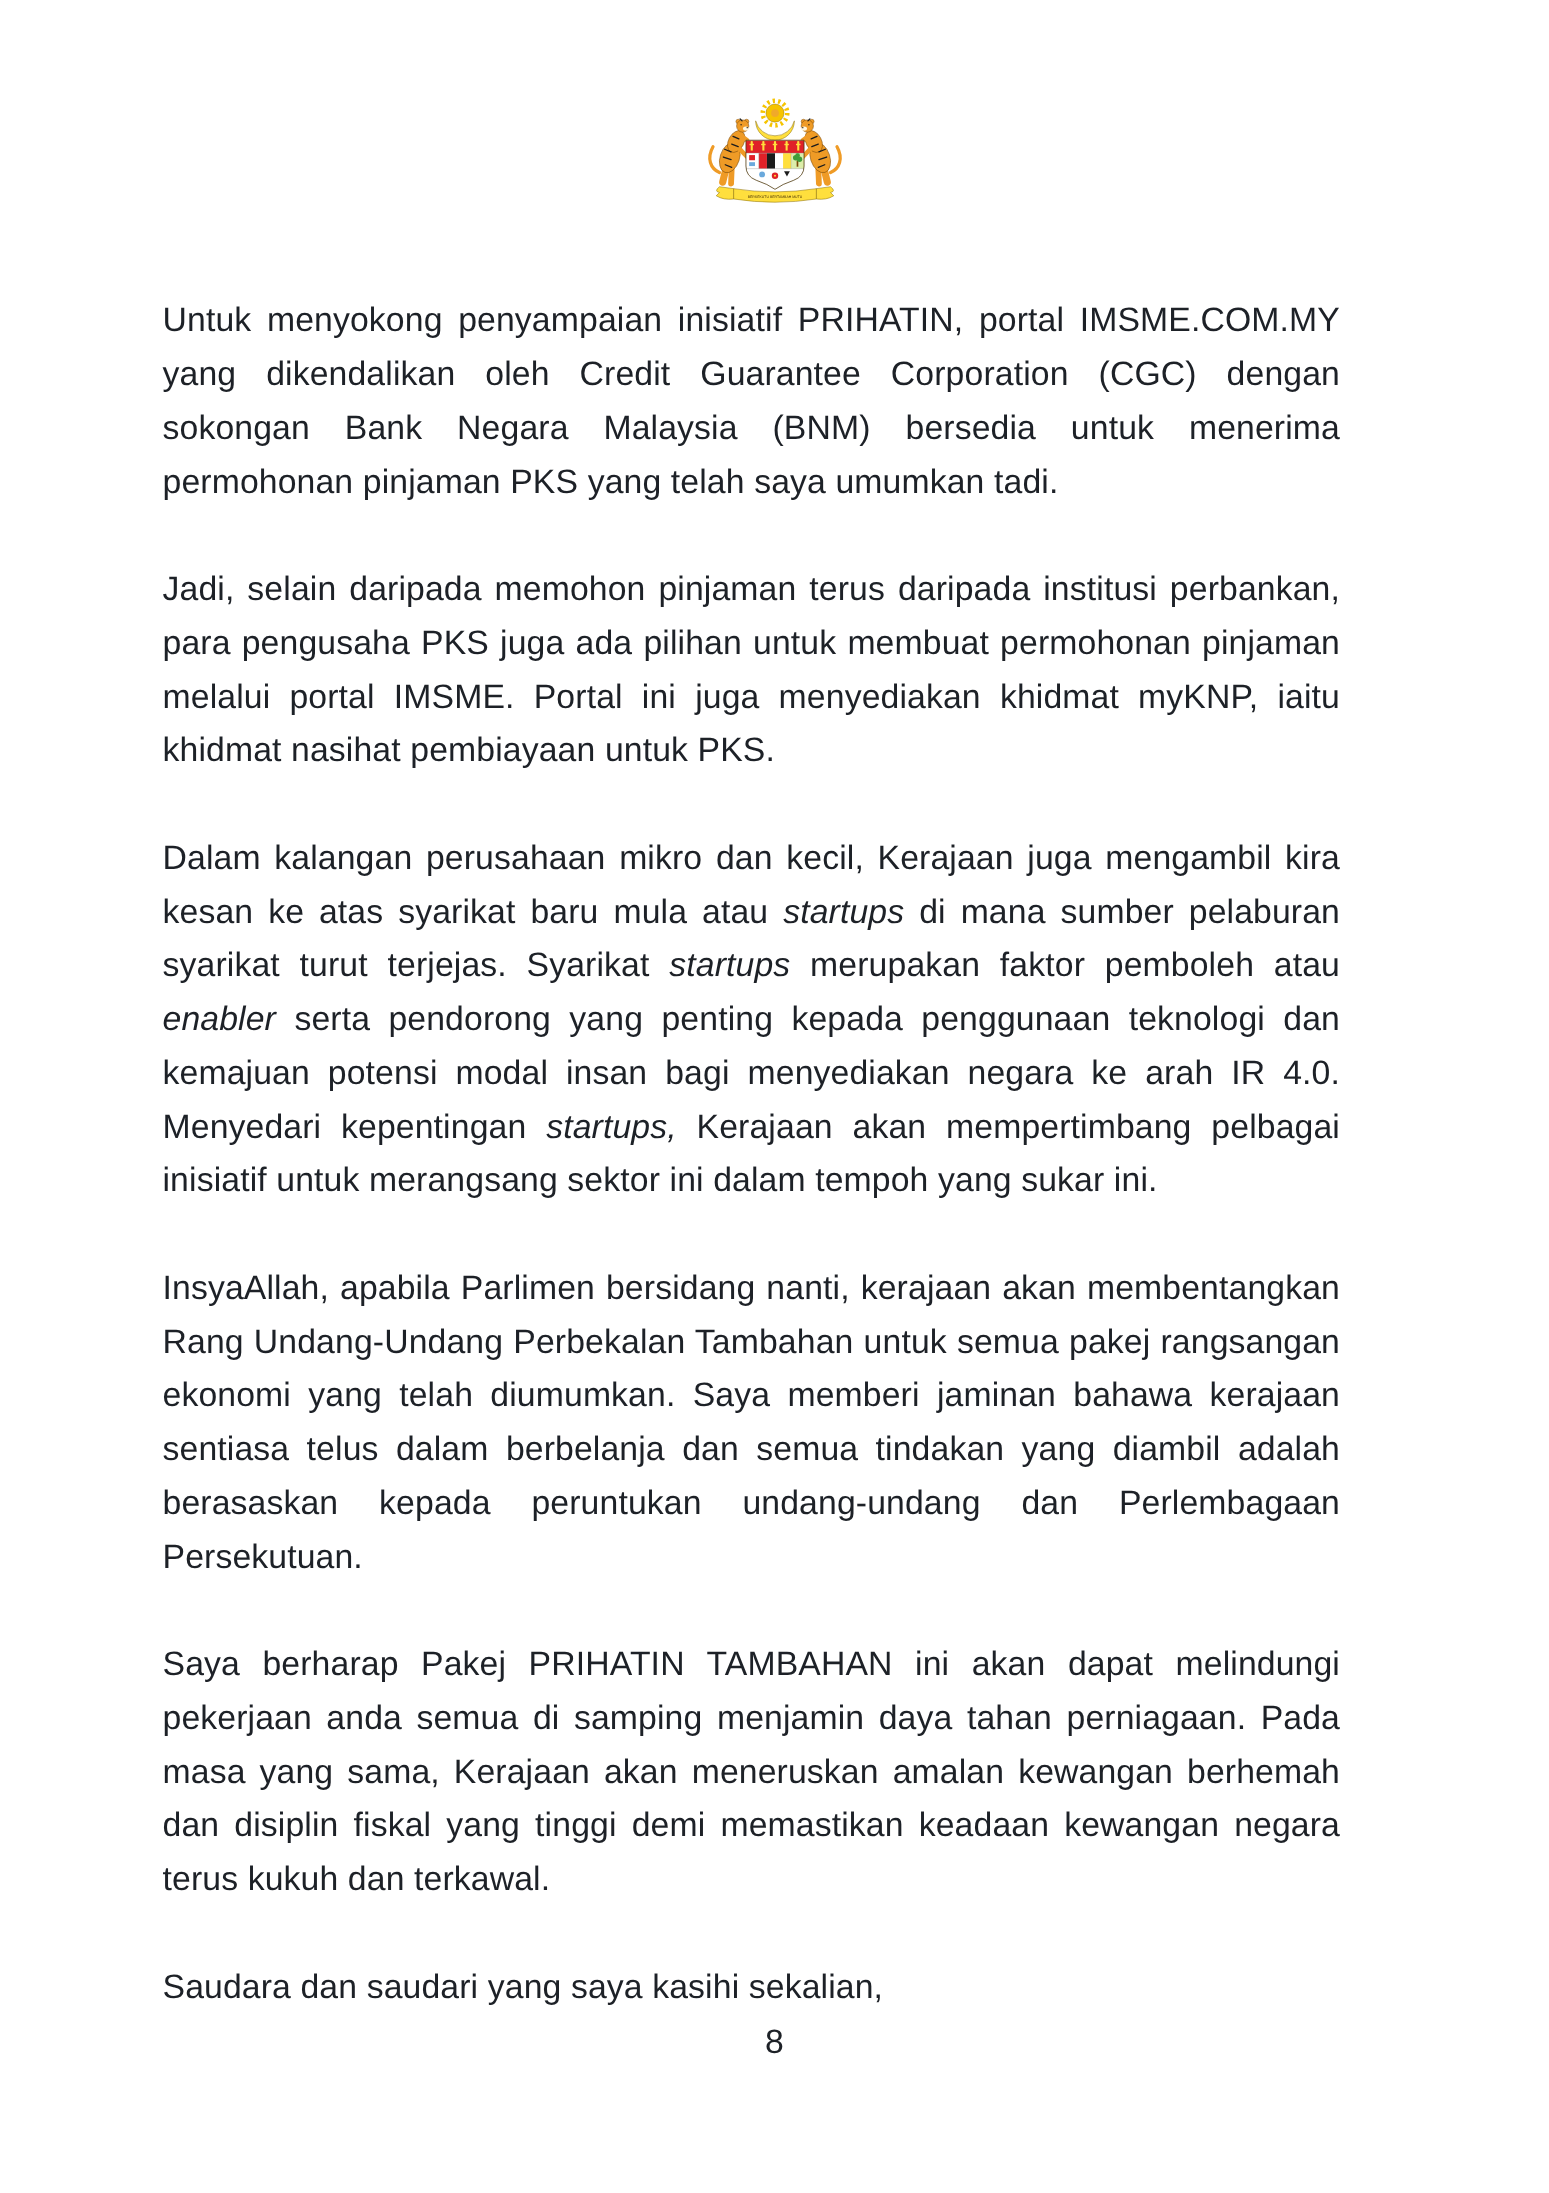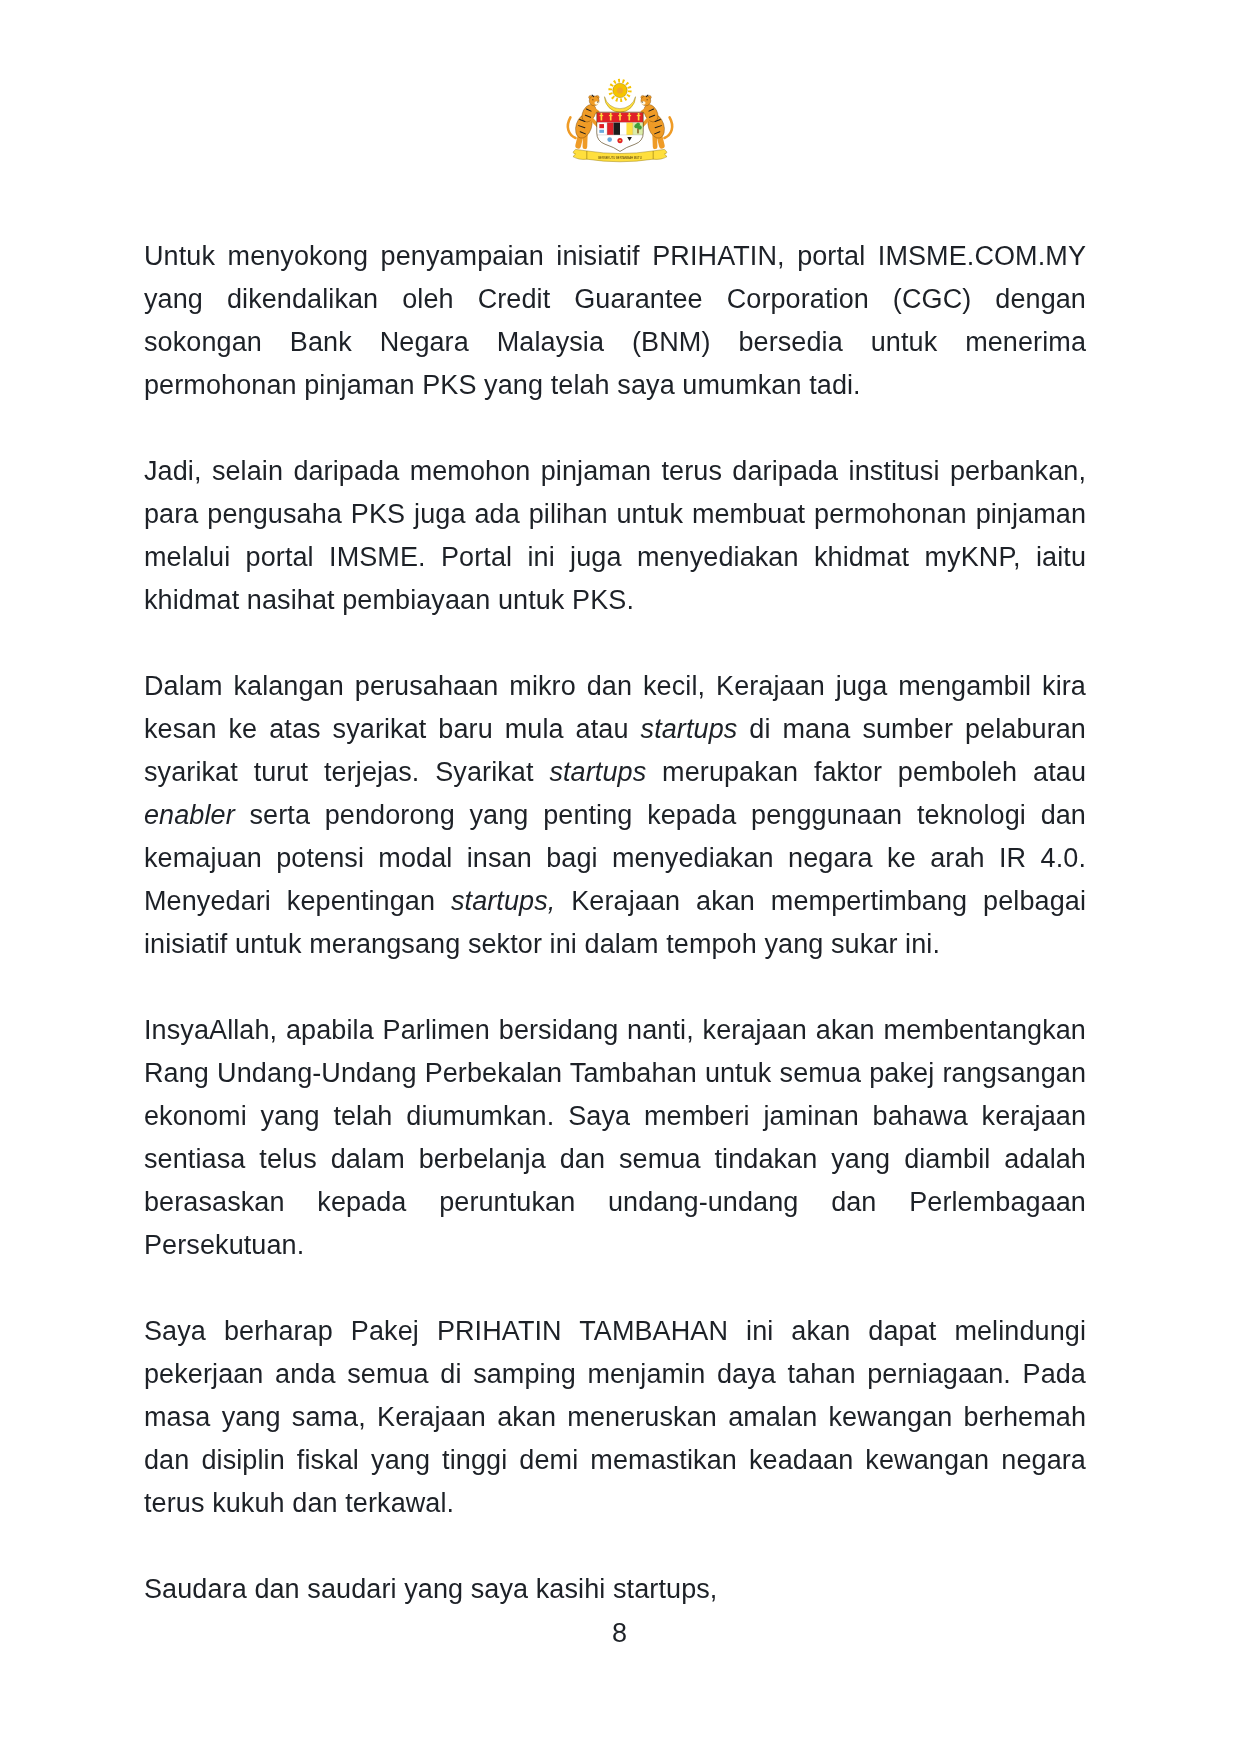--- a/index.html
+++ b/index.html
@@ -16,21 +16,21 @@
     top:78px;
     left:50%;
     margin-left:-62px;
     width:124px;
     height:88px;
   }
   .logo-wrap svg{display:block;width:100%;height:100%;}
   .content{
     position:absolute;
     top:235px;
-    left:144px;
+    left:130px;
     width:942px;
     font-size:27px;
     line-height:43px;
     text-align:justify;
     letter-spacing:0.1px;
   }
   .content p{margin:0 0 43px 0;}
   .content .it{font-style:italic;margin-top:16px;}
   .page-number{
     position:absolute;
@@ -168,18 +168,18 @@
       </g>
     </svg>
   </div>
 
   <div class="content" style="color: rgb(29, 33, 39);">
       <p><span>Untuk menyokong penyampaian inisiatif PRIHATIN, portal IMSME.COM.MY yang dikendalikan oleh Credit Guarantee Corporation (CGC) dengan sokongan Bank Negara Malaysia (BNM) bersedia untuk menerima permohonan pinjaman PKS yang telah saya umumkan tadi.</span></p>
       <p><span>Jadi, selain daripada memohon pinjaman terus daripada institusi perbankan, para pengusaha PKS juga ada pilihan untuk membuat permohonan pinjaman melalui portal IMSME. Portal ini juga menyediakan khidmat myKNP, iaitu khidmat nasihat pembiayaan untuk PKS.</span></p>
       <p><span>Dalam kalangan perusahaan mikro dan kecil, Kerajaan juga mengambil kira kesan ke atas syarikat baru mula atau </span><span class="it">startups</span><span> di mana sumber pelaburan syarikat turut terjejas. Syarikat </span><span class="it">startups</span><span> merupakan faktor pemboleh atau </span><span class="it">enabler</span><span> serta pendorong yang penting kepada penggunaan teknologi dan kemajuan potensi modal insan bagi menyediakan negara ke arah IR 4.0. Menyedari kepentingan </span><span class="it">startups,</span><span> Kerajaan akan mempertimbang pelbagai inisiatif untuk merangsang sektor ini dalam tempoh yang sukar ini.</span></p>
       <p><span>InsyaAllah, apabila Parlimen bersidang nanti, kerajaan akan membentangkan Rang Undang-Undang Perbekalan Tambahan untuk semua pakej rangsangan ekonomi yang telah diumumkan. Saya memberi jaminan bahawa kerajaan sentiasa telus dalam berbelanja dan semua tindakan yang diambil adalah berasaskan kepada peruntukan undang-undang dan Perlembagaan Persekutuan.</span></p>
       <p><span>Saya berharap Pakej PRIHATIN TAMBAHAN ini akan dapat melindungi pekerjaan anda semua di samping menjamin daya tahan perniagaan. Pada masa yang sama, Kerajaan akan meneruskan amalan kewangan berhemah dan disiplin fiskal yang tinggi demi memastikan keadaan kewangan negara terus kukuh dan terkawal.</span></p>
-      <p><span>Saudara dan saudari yang saya kasihi startups,</span></p>
+      <p><span>Saudara dan saudari yang saya kasihi sekalian,</span></p>
     </div>
 
   <div class="page-number" style="color: rgb(29, 33, 39);">8</div>
 
 </div>
 
 </body></html>

